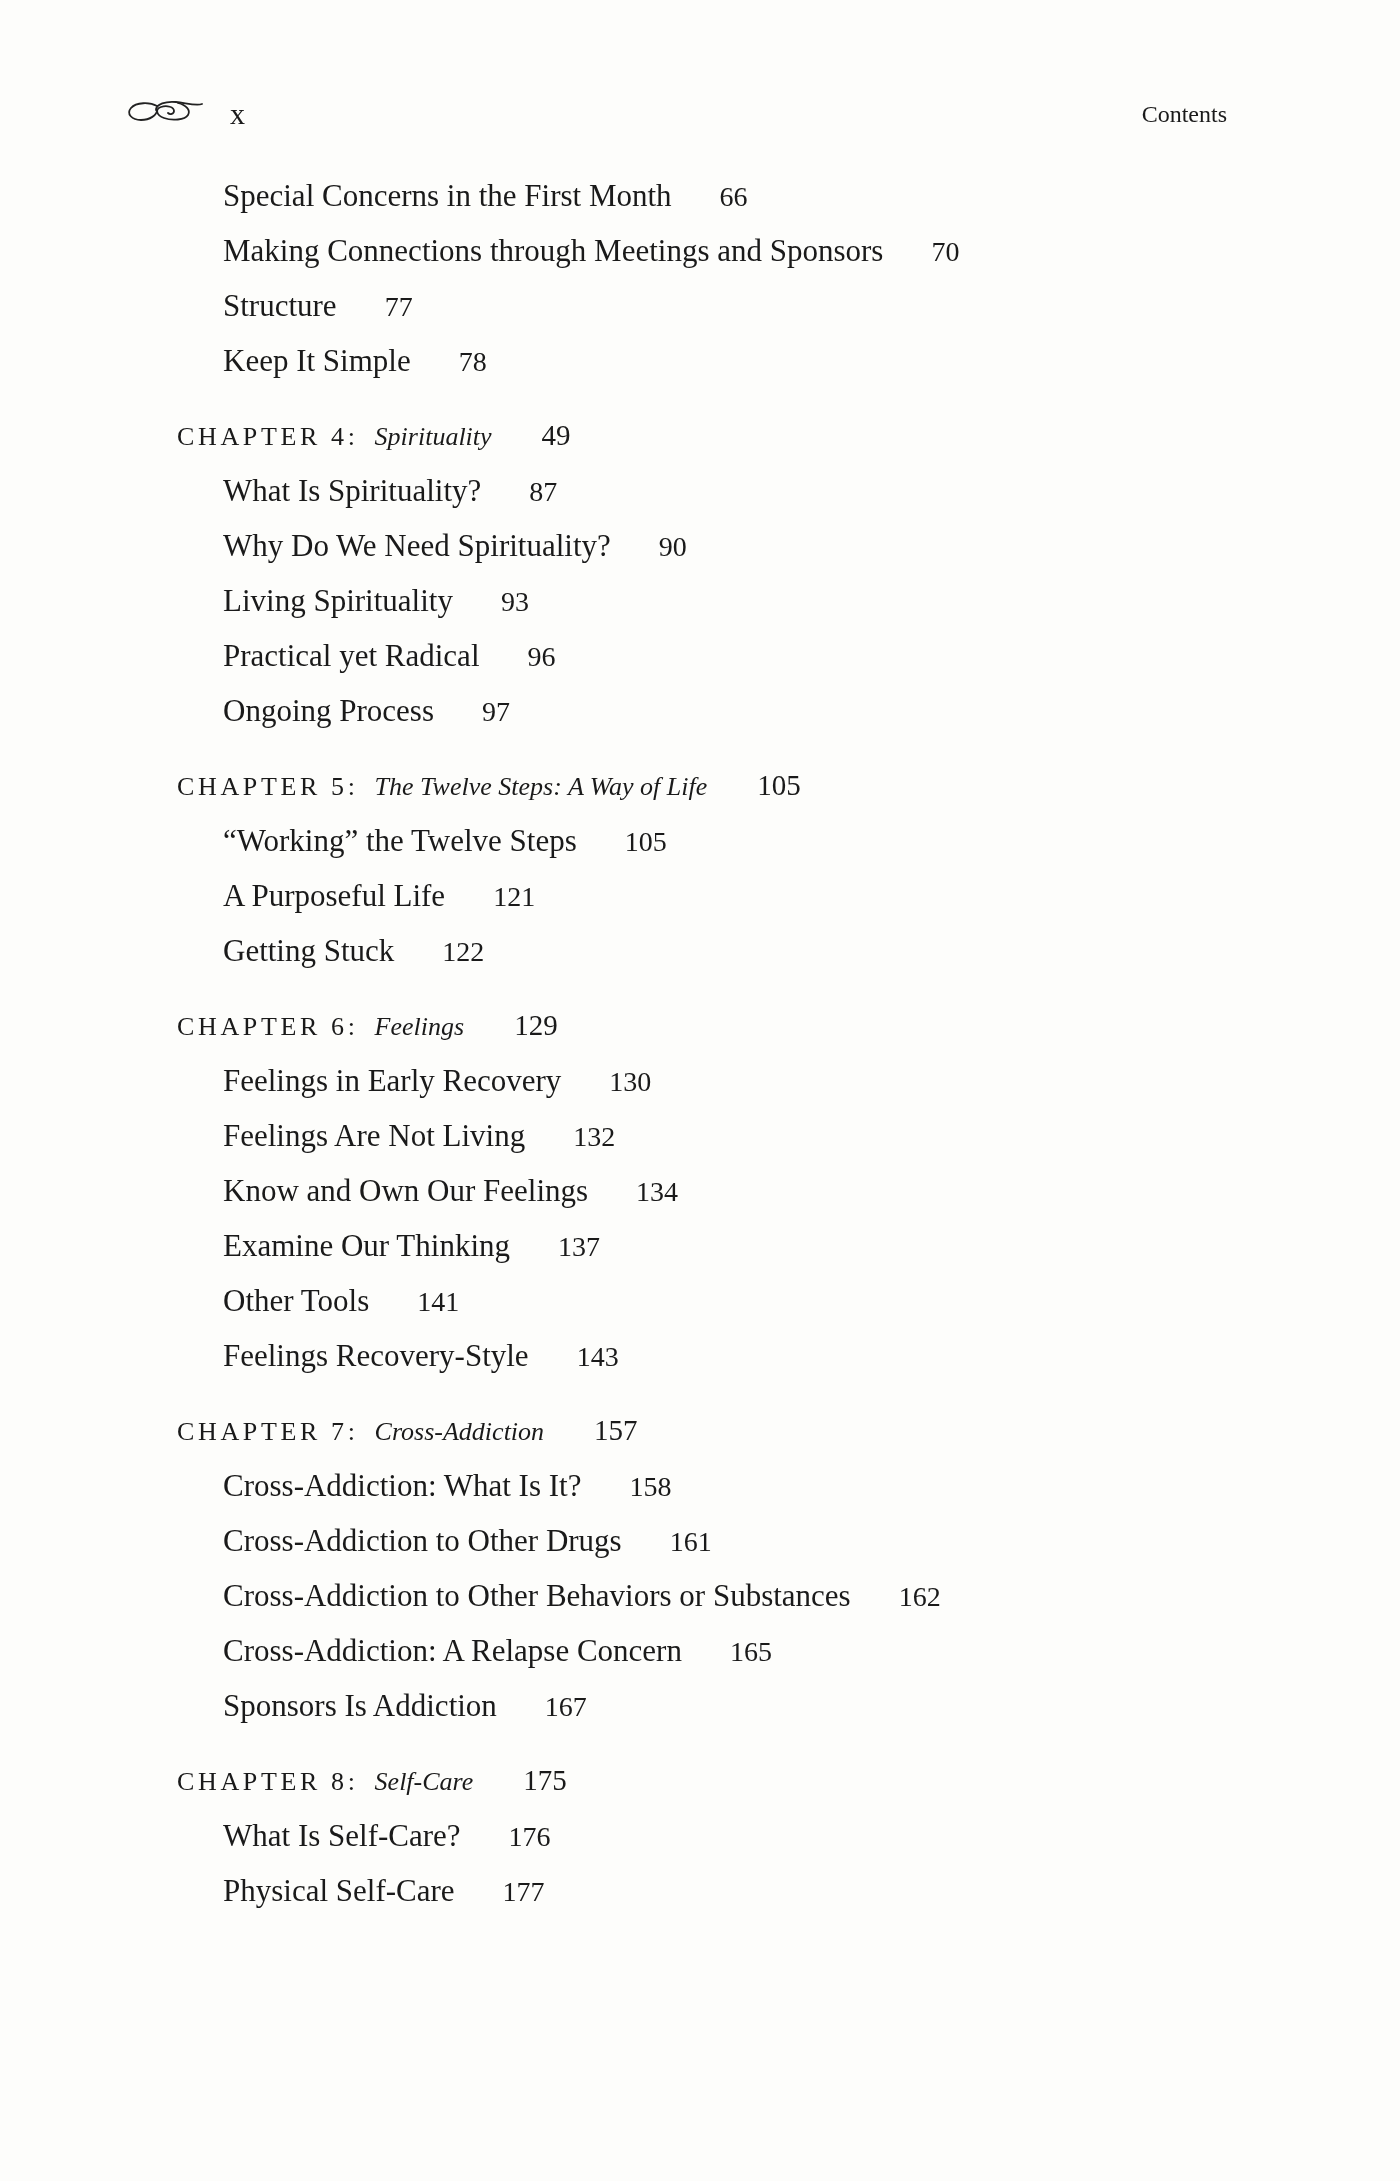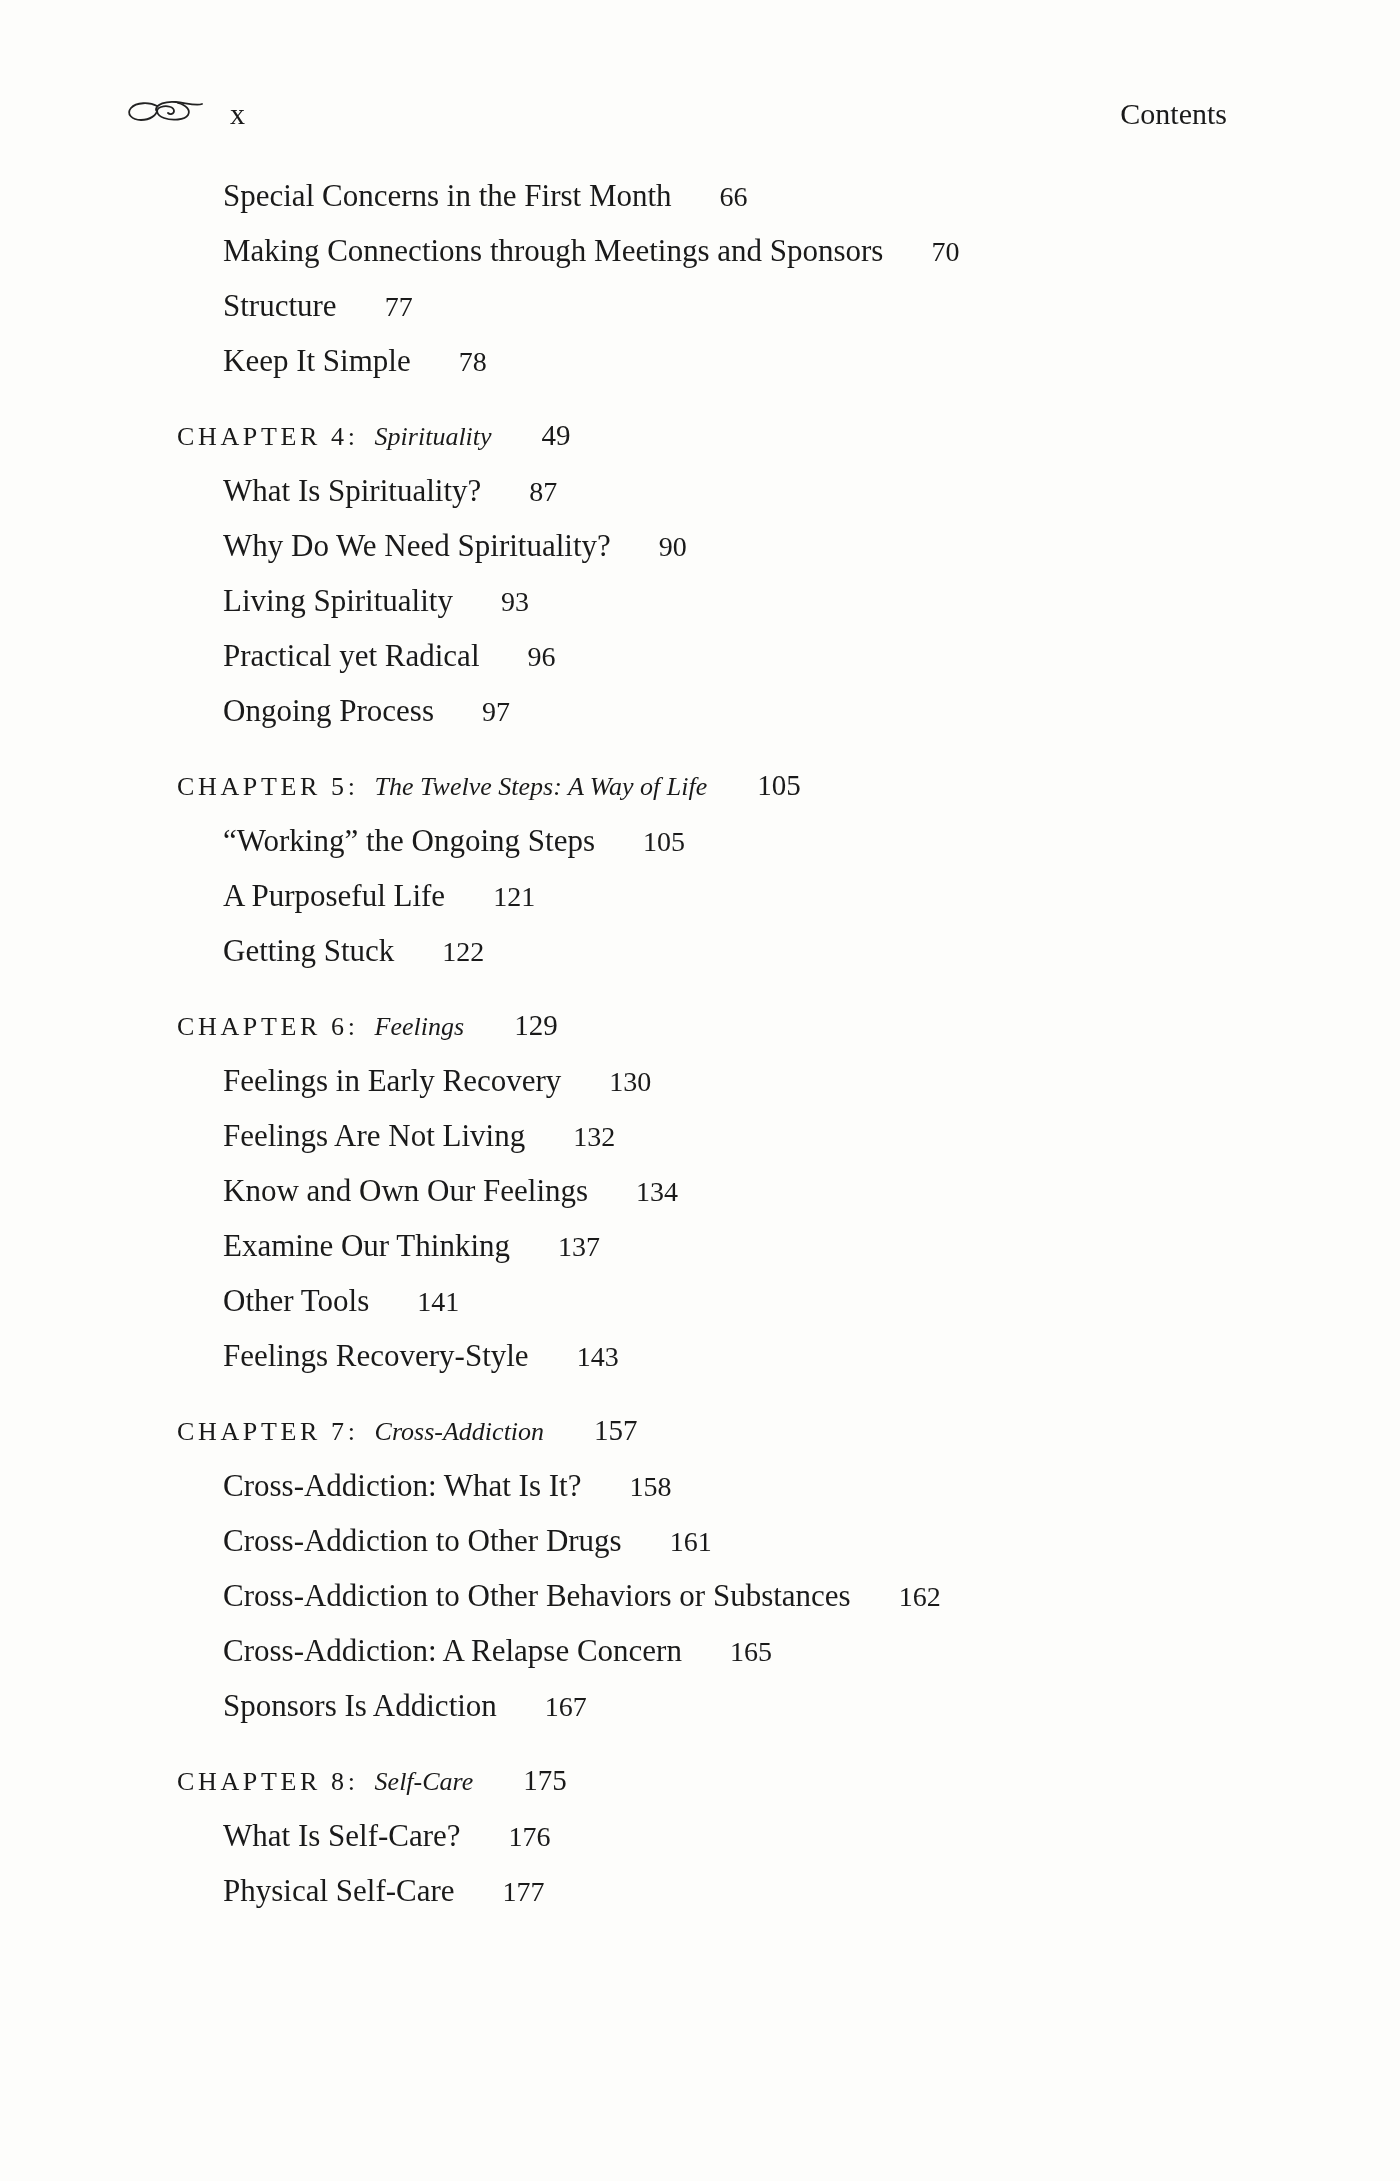--- a/index.html
+++ b/index.html
@@ -36,21 +36,21 @@
   }
   .ornament {
     display: block;
     margin-bottom: 2px;
   }
   .folio {
     font-size: 30px;
     line-height: 36px;
   }
   .running-head {
-    font-size: 30px;
+    font-size: 24px;
     line-height: 36px;
   }
   
   .toc {
     position: absolute;
     top: 168px;
     left: 177px;
     right: 68px;
   }
   .toc-entry {
@@ -145,21 +145,21 @@
       <span class="entry-title">Ongoing Process</span><span class="entry-page">97</span>
     </div>
         </div>
     </section>
       <section class="chapter-block">
       <div class="chapter-heading">
         <span class="chapter-label">CHAPTER 5:</span><span class="chapter-title">The Twelve Steps: A Way of Life</span><span class="chapter-page">105</span>
       </div>
       <div class="chapter-entries">
           <div class="toc-entry">
-      <span class="entry-title">“Working” the Ongoing Steps</span><span class="entry-page">105</span>
+      <span class="entry-title">“Working” the Twelve Steps</span><span class="entry-page">105</span>
     </div>
           <div class="toc-entry">
       <span class="entry-title">A Purposeful Life</span><span class="entry-page">121</span>
     </div>
           <div class="toc-entry">
       <span class="entry-title">Getting Stuck</span><span class="entry-page">122</span>
     </div>
         </div>
     </section>
       <section class="chapter-block">

